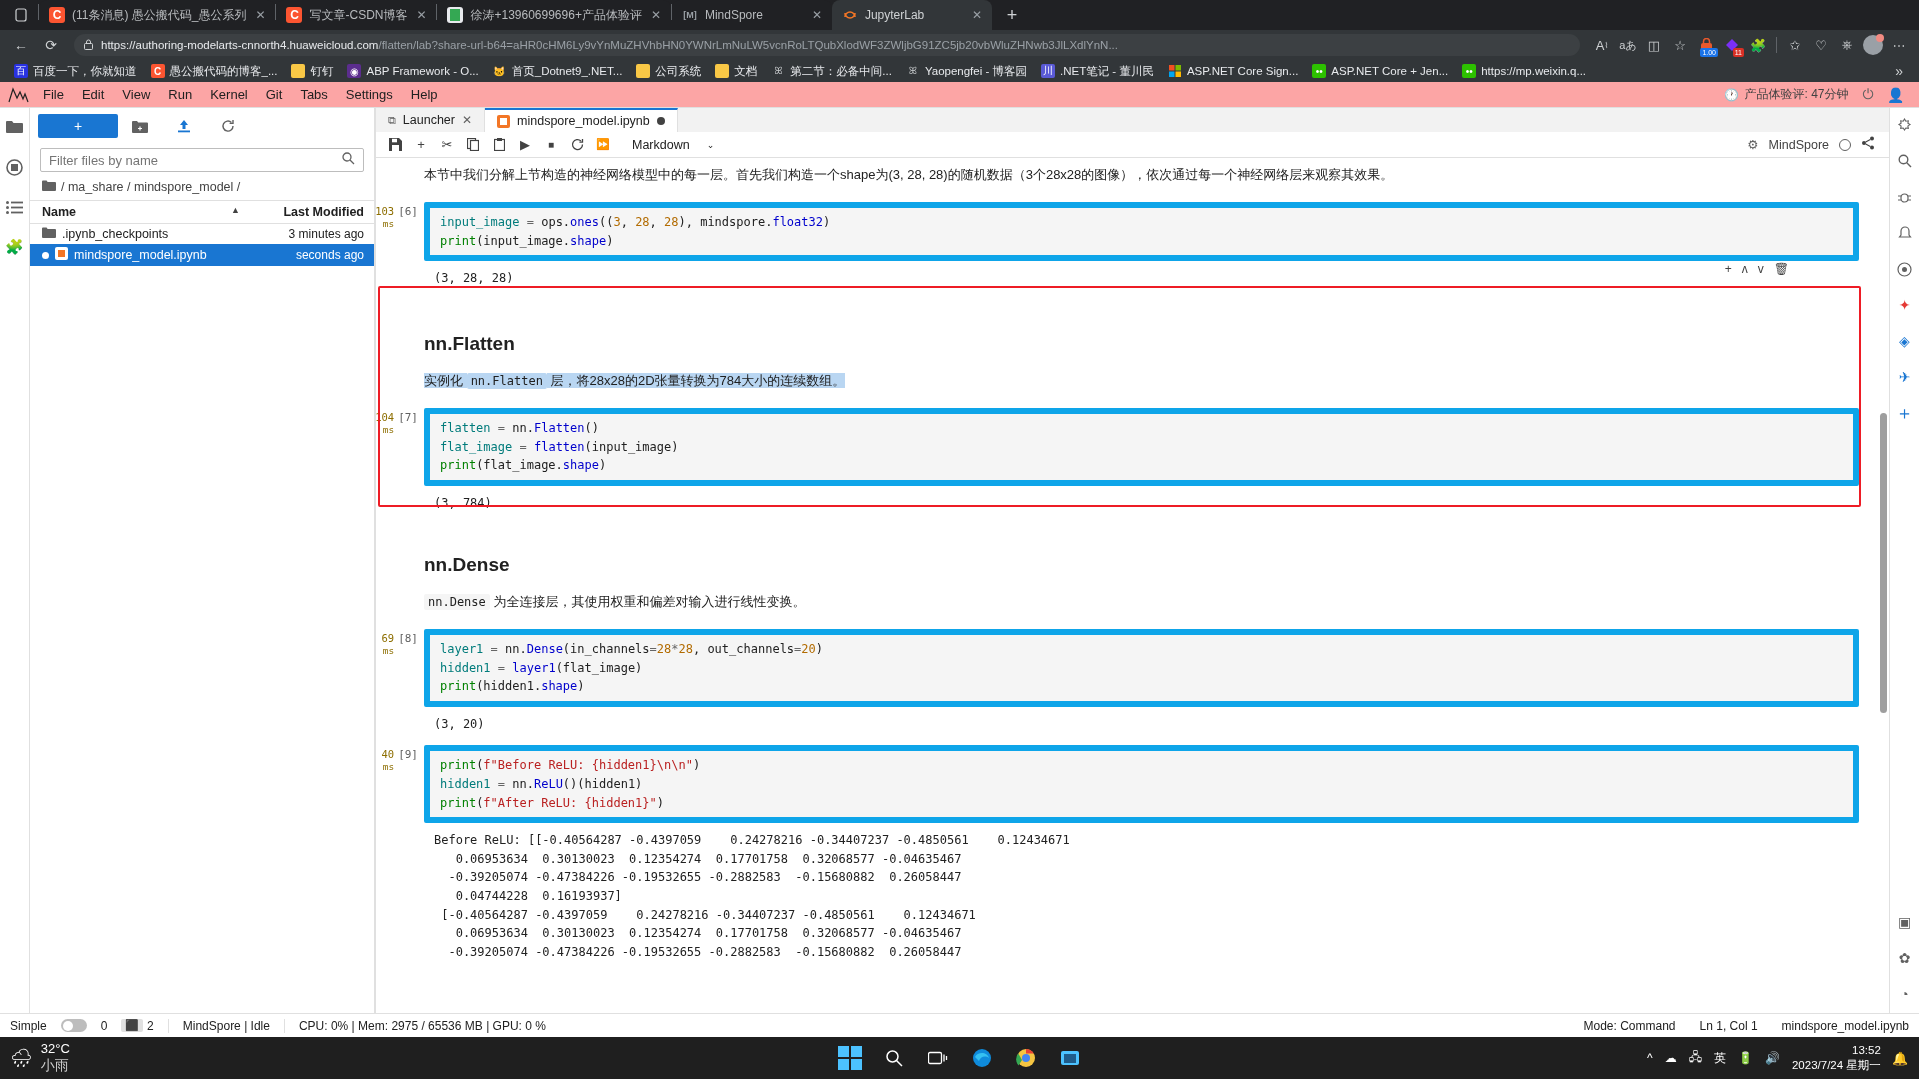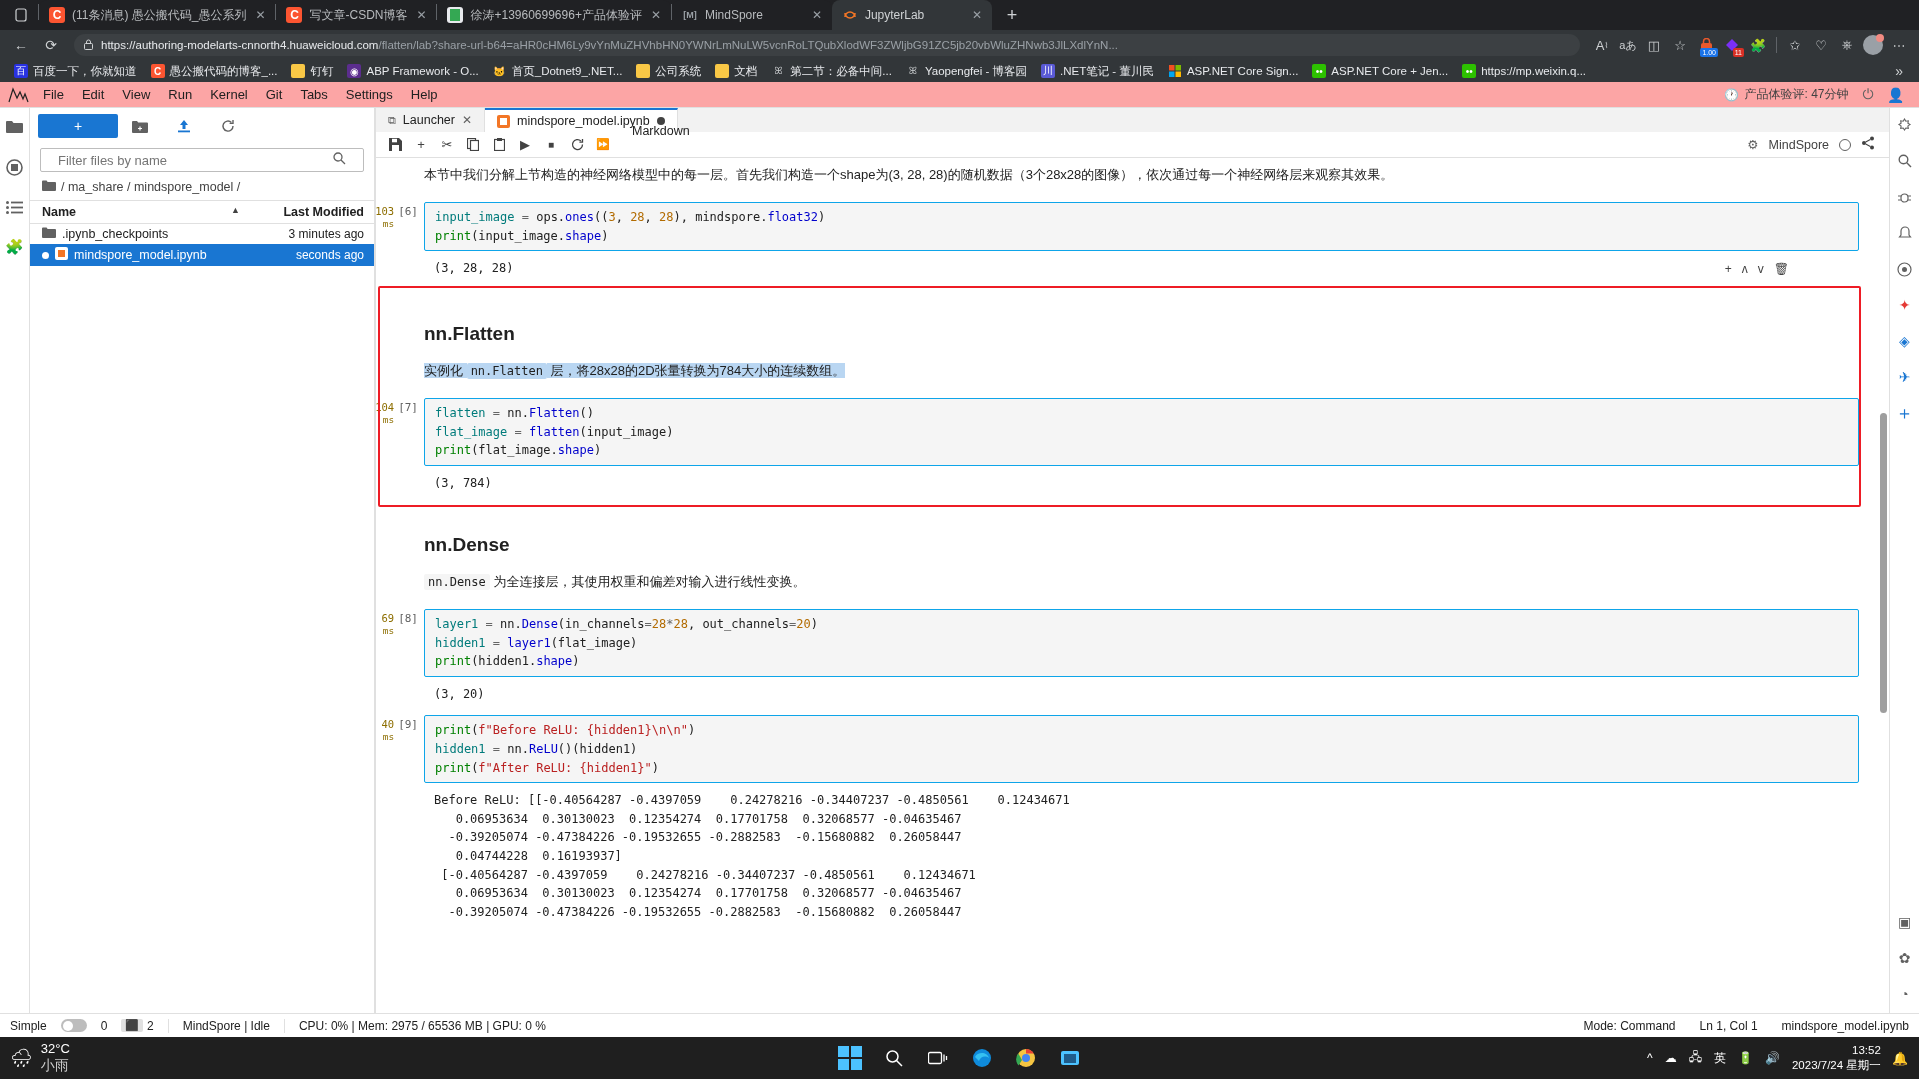--- a/index.html
+++ b/index.html
@@ -122,21 +122,21 @@
   .fb-toolbar { height: 36px; display:flex; align-items:center; gap:0; padding: 4px 8px; }
   .fb-newbtn {
     background: #1976d2; color:#fff; border-radius:2px; width:80px; height:24px;
     display:flex;align-items:center;justify-content:center;font-size:14px;
   }
   .fb-tb-ico { width: 44px; height:26px; display:flex;align-items:center;justify-content:center;
     color:#616161; font-size:14px;}
   .fb-tb-ico.blue { color:#1976d2; }
   .fb-filter {
     margin: 4px 10px 6px 10px; height: 24px; border:1px solid #bdbdbd; border-radius:2px;
-    display:flex; align-items:center; padding: 0 17px;
+    display:flex; align-items:center; padding: 0 8px;
   }
   .fb-filter input {
     border:none; outline:none; flex:1; font-size:13px; color:#757575;
     font-family:"Liberation Sans",sans-serif; background:transparent;
   }
   .fb-filter .sico { color:#616161; font-size:12px; }
   .fb-breadcrumb { display:flex; align-items:center; gap:5px; padding: 2px 10px 6px 12px;
     font-size:12.5px; color:#424242;}
   .fb-head {
     display:flex; border-top:1px solid #e0e0e0; border-bottom:1px solid #e0e0e0;
@@ -166,21 +166,20 @@
   .nb-ico::after{content:"";position:absolute;inset:3px;background:#fff;}
   .jl-nbtoolbar {
     height: 26px; display:flex; align-items:center; gap:0; padding: 0 6px;
     border-bottom:1px solid #e0e0e0; flex:0 0 26px; background:#fff;
   }
   .nbt { width:26px;height:24px;display:flex;align-items:center;justify-content:center;
     color:#424242;font-size:13px;}
   .nbt-sel {
     margin-left:12px; font-size:12.5px; color:#212121; display:flex;align-items:center;gap:17px;
     padding: 0 4px;
-    flex-direction: column;
   }
   .nbt-right { margin-left:auto; display:flex; align-items:center; gap:10px; padding-right:8px;
     font-size:12.5px; color:#424242;}
   .kernel-idle { width:12px;height:12px;border-radius:50%;border:1.5px solid #616161;}
 
   
   .nb-scroll { flex:1; overflow:hidden; position:relative; background:#fff; }
   .nb-inner { padding: 0 0 0 0; }
   .nb-md { padding: 6px 30px 6px 48px; font-size:13px; color:#212121; line-height:1.7; }
   .nb-md h3 { font-size:19px; font-weight:bold; margin: 14px 0 10px 0; }
@@ -190,21 +189,21 @@
   .nb-cell { display:flex; align-items:flex-start; margin: 10px 0 0 0; }
   .nb-prompt {
     width: 48px; flex: 0 0 48px; text-align:right; padding-right:6px; padding-top:3px;
     font-family:"DejaVu Sans Mono", monospace; font-size:11px; color:#1976d2;
     display:flex; justify-content:flex-end; gap:4px; align-items:flex-start;
   }
   .timing { color:#8d6e00; font-size:10.5px; line-height:1.15; text-align:right; }
   .timing b { display:block; font-weight:normal; }
   .timing .u { font-size:9.5px; }
   .nb-code {
-    flex:1; background:#f5f5f5; border:1px solid #0ea5e9; border-radius:2px;
+    flex:1; background:#f5f5f5; border:6px solid #0ea5e9; border-radius:2px;
     padding: 5px 10px; margin-right: 30px;
     font-family:"DejaVu Sans Mono", monospace; font-size:12px; line-height:1.55;
     white-space: pre; overflow:hidden; color:#212121;
   }
   .nb-out {
     margin: 6px 30px 4px 48px; padding: 2px 10px;
     font-family:"DejaVu Sans Mono", monospace; font-size:12px; line-height:1.55;
     white-space: pre; color:#212121;
   }
   .k { color:#008000; } .n { color:#b26b00; } .f { color:#0000cc; } .s { color:#ba2121; } .o { color:#666; }

